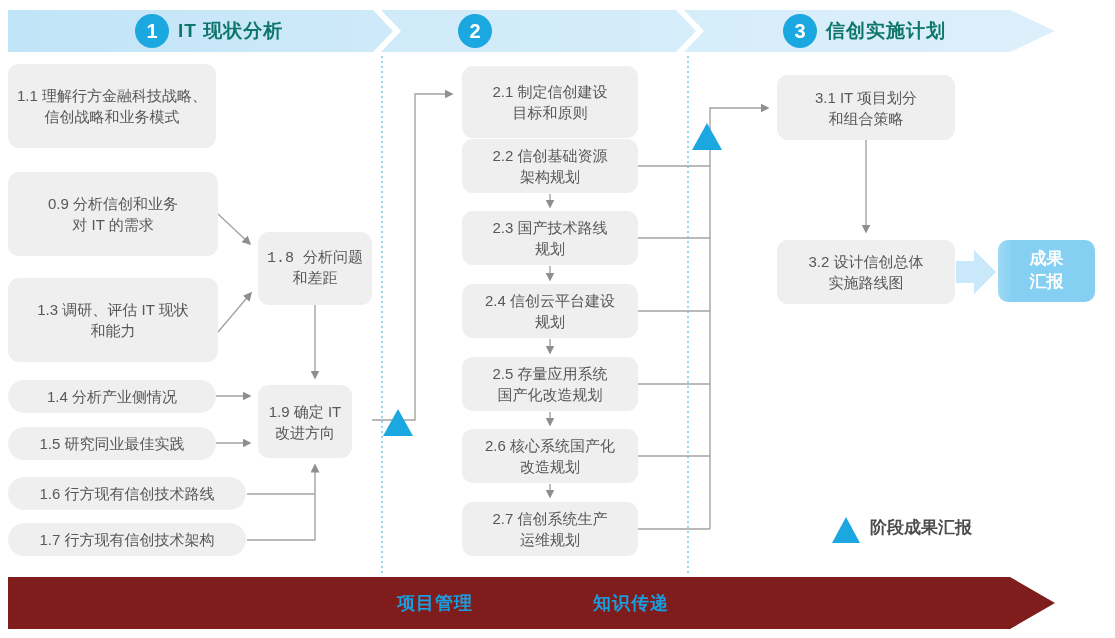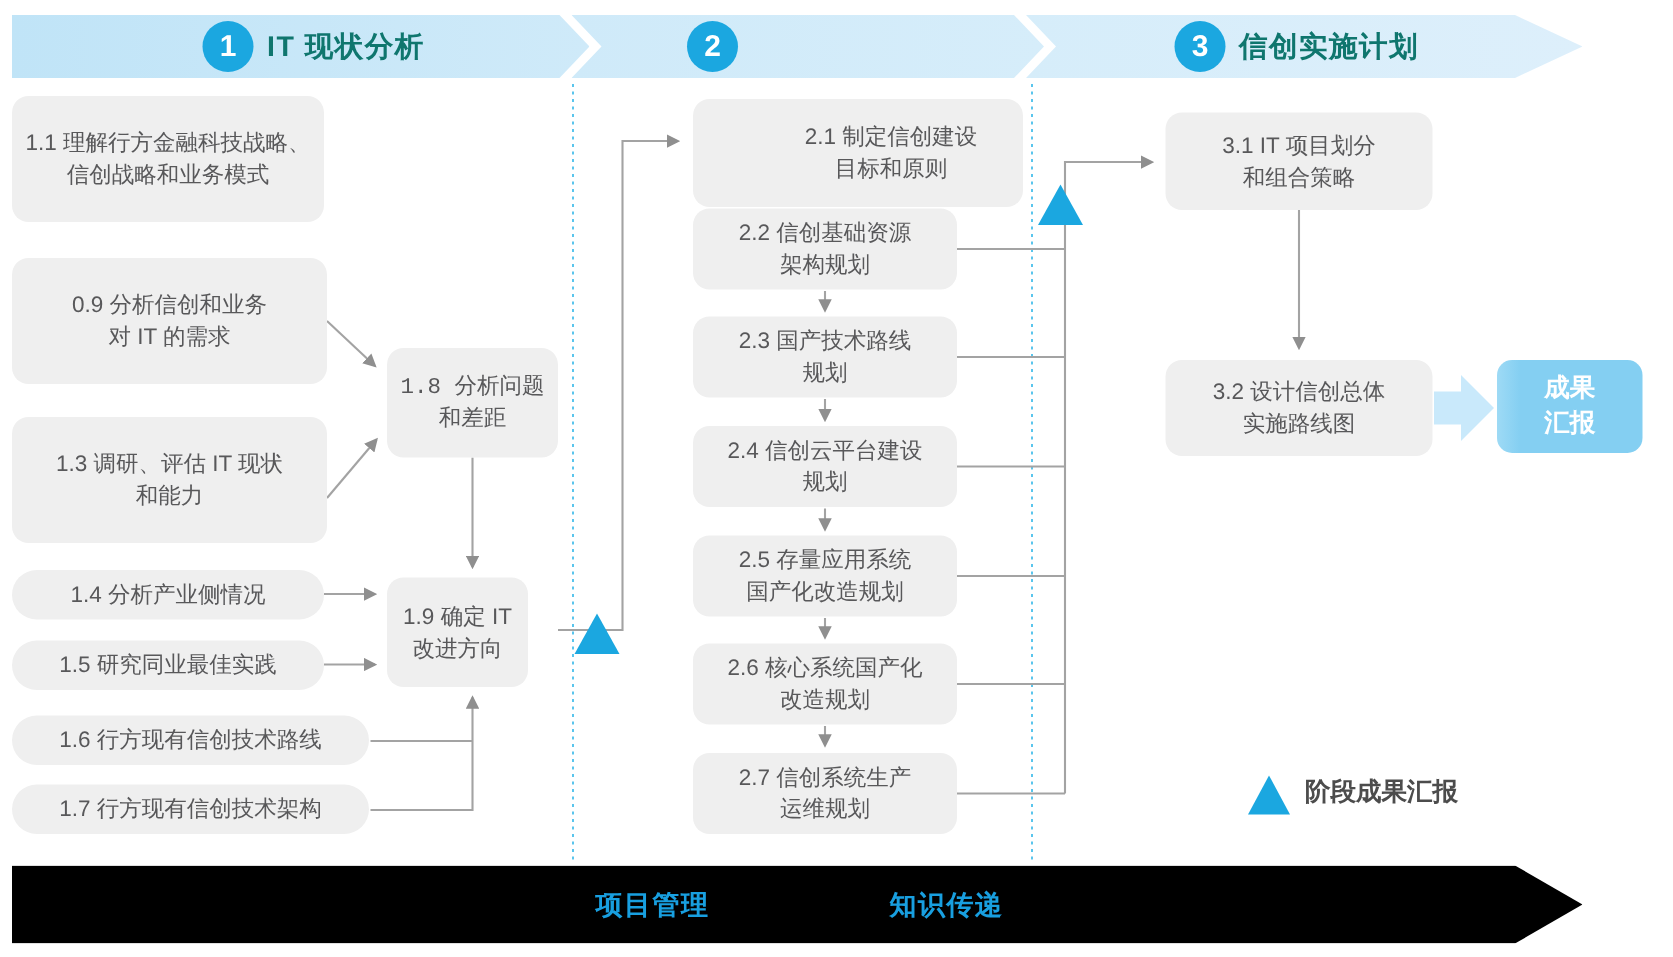--- a/index.html
+++ b/index.html
@@ -27,21 +27,21 @@
   .pill{border-radius:17px;}
 
   .result-box{position:absolute;left:998px;top:240px;width:97px;height:62px;border-radius:10px;
     background:linear-gradient(90deg,#9edaf5 0%,#84cff2 16%,#84cff2 100%);color:#ffffff;font-weight:bold;
     font-size:17px;line-height:1.35;display:flex;align-items:center;justify-content:center;
     text-align:center;white-space:pre-line;z-index:2;}
 
   .legend-label{position:absolute;left:870px;top:516px;font-size:17px;font-weight:bold;color:#4c4c4c;z-index:2;}
 
   
-  .footer-band{position:absolute;left:8px;top:577px;width:1047px;height:52px;background:#000000;
+  .footer-band{position:absolute;left:8px;top:577px;width:1047px;height:52px;background:#7f1d1d;
     clip-path:polygon(0 0,calc(100% - 45px) 0,100% 50%,calc(100% - 45px) 100%,0 100%);z-index:1;}
   .footer-text{position:absolute;top:0;height:52px;display:flex;align-items:center;
     color:#189fe0;font-weight:bold;font-size:18px;letter-spacing:1px;}
   .footer-text.left{left:389px;}
   .footer-text.right{left:585px;}
 
   svg.layer{position:absolute;left:0;top:0;z-index:1;}
 </style>
 </head>
 <body>
@@ -115,21 +115,21 @@
 和能力</div>
   <div class="box pill" style="left:8px;top:380px;width:208px;height:33px;">1.4 分析产业侧情况</div>
   <div class="box pill" style="left:8px;top:427px;width:208px;height:33px;">1.5 研究同业最佳实践</div>
   <div class="box pill" style="left:8px;top:477px;width:238px;height:33px;">1.6 行方现有信创技术路线</div>
   <div class="box pill" style="left:8px;top:523px;width:238px;height:33px;">1.7 行方现有信创技术架构</div>
   <div class="box" style="left:258px;top:232px;width:114px;height:73px;font-family:Liberation Mono, monospace;">1.8 分析问题
 和差距</div>
   <div class="box" style="left:258px;top:385px;width:94px;height:73px;">1.9 确定 IT
 改进方向</div>
 
-  <div class="box" style="left:462px;top:66px;width:176px;height:72px;padding-left:44px;">2.1 制定信创建设
+  <div class="box" style="left:462px;top:66px;width:176px;height:72px;">2.1 制定信创建设
 目标和原则</div>
   <div class="box" style="left:462px;top:139px;width:176px;height:54px;">2.2 信创基础资源
 架构规划</div>
   <div class="box" style="left:462px;top:211px;width:176px;height:54px;">2.3 国产技术路线
 规划</div>
   <div class="box" style="left:462px;top:284px;width:176px;height:54px;">2.4 信创云平台建设
 规划</div>
   <div class="box" style="left:462px;top:357px;width:176px;height:54px;">2.5 存量应用系统
 国产化改造规划</div>
   <div class="box" style="left:462px;top:429px;width:176px;height:54px;">2.6 核心系统国产化

